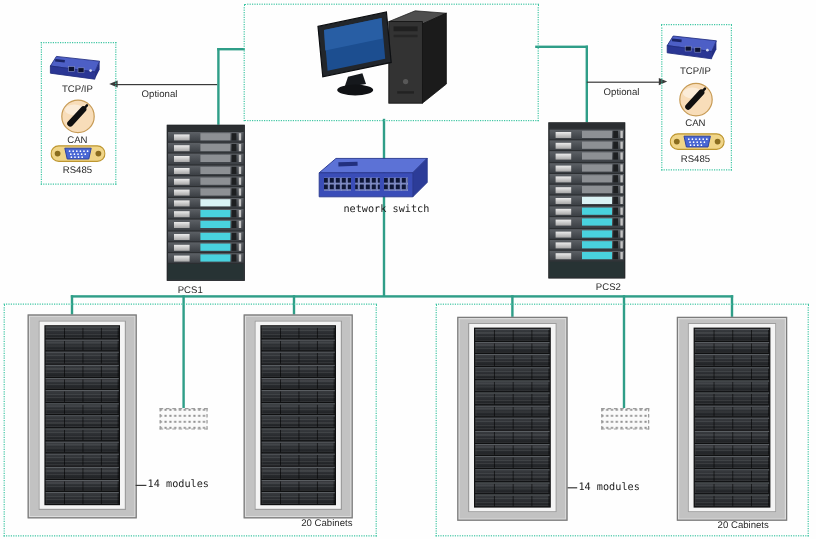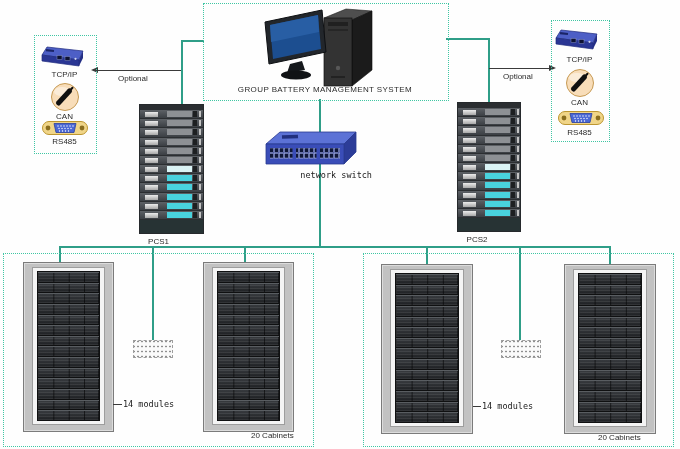--- a/index.html
+++ b/index.html
@@ -91,21 +91,20 @@
       <rect x="69" y="70" width="14" height="2" fill="#222"></rect>
 
       <polygon points="3,16 60,4 64,46 7,58" fill="#22262b" stroke="#0d0f12" stroke-width="1"></polygon>
       <polygon points="8,19 56,9 59,43 11,53" fill="#1c4e90"></polygon>
       <polygon points="8,19 56,9 57,26 9,36" fill="#2a62a8" opacity="0.85"></polygon>
 
       <polygon points="28,58 40,55 43,64 25,67" fill="#15181c"></polygon>
       <ellipse cx="34" cy="69" rx="15" ry="4.5" fill="#101215"></ellipse>
     </svg>
   </div>
-  <div class="lbl lbl-center title-lbl" style="left:203px;top:85px;width:244px;">GROUP BATTERY MANAGEMENT SYSTEM</div>
 
   <div class="dash-box" style="left:34px;top:35px;width:61px;height:117px;"></div>
   <div class="abs" style="left:40px;top:44px;width:50px;height:26px;">
     <svg width="50" height="26" viewBox="0 0 50 26">
       <polygon points="7,3 43,7 39,16 2,11" fill="#4d5fc6" stroke="#1f2b7e" stroke-width="0.7"></polygon>
       <polygon points="2,11 39,16 39,22 2,17" fill="#2a3694" stroke="#1f2b7e" stroke-width="0.7"></polygon>
       <polygon points="39,16 43,7 43,14 39,22" fill="#232e85"></polygon>
       <rect x="17" y="11.5" width="5" height="4" fill="#0d1233" stroke="#8892c8" stroke-width="0.5"></rect>
       <rect x="25" y="12.5" width="5" height="4" fill="#0d1233" stroke="#8892c8" stroke-width="0.5"></rect>
       <circle cx="35.5" cy="14.8" r="1.1" fill="#cfd6f0"></circle>
@@ -349,40 +348,40 @@
         </div>
         <div class="pcs-row">
           <span class="blk-l"></span>
           <span class="blk-r" style="background:linear-gradient(180deg,#49d2de,#49d2de)"></span>
           <span class="blk-d"></span>
           <span class="blk-e"></span>
         </div>
       </div>
     <div class="pcs-bottom"></div>
   </div>
-  <div class="lbl lbl-center" style="left:445px;top:235px;width:64px;">PCS2</div>
+  <div class="lbl lbl-center" style="left:475px;top:235px;width:64px;">PCS2</div>
 
   <div class="abs" style="left:264px;top:131px;width:96px;height:38px;">
     <svg width="96" height="38" viewBox="0 0 96 38">
       <defs>
         <pattern id="ports" width="5" height="11" patternUnits="userSpaceOnUse">
           <rect x="0.5" y="0.5" width="4" height="4.5" fill="#0e1638" stroke="#aab4dc" stroke-width="0.5"></rect>
           <rect x="0.5" y="6" width="4" height="4.5" fill="#0e1638" stroke="#aab4dc" stroke-width="0.5"></rect>
         </pattern>
       </defs>
       <polygon points="16,1 92,1 80,13 2,13" fill="#5c72d6" stroke="#2a3a90" stroke-width="0.8"></polygon>
       <rect x="18" y="4" width="16" height="3.5" fill="#22307e" transform="rotate(-2 26 6)"></rect>
       <polygon points="80,13 92,1 92,21 80,33" fill="#2c3c98" stroke="#2a3a90" stroke-width="0.8"></polygon>
       <polygon points="2,13 80,13 80,33 2,33" fill="#3a4db8" stroke="#2a3a90" stroke-width="0.8"></polygon>
       <rect x="6" y="17" width="70" height="11" fill="url(#ports)"></rect>
       <rect x="28.5" y="16" width="3.5" height="13" fill="#3a4db8"></rect>
       <rect x="52.5" y="16" width="3.5" height="13" fill="#3a4db8"></rect>
     </svg>
   </div>
-  <div class="lbl lbl-center mono" style="left:272px;top:171px;width:100px;text-align:right;">network switch</div>
+  <div class="lbl lbl-center mono" style="left:272px;top:171px;width:100px;">network switch</div>
 
   <div class="dash-box" style="left:3px;top:253px;width:309px;height:192px;"></div>
   <div class="cabinet" style="left:23px;top:262px;">
     <div class="cab-inner">
       <div class="cab-stack">
           <div class="cab-module"></div>
           <div class="cab-module"></div>
           <div class="cab-module"></div>
           <div class="cab-module"></div>
           <div class="cab-module"></div>

